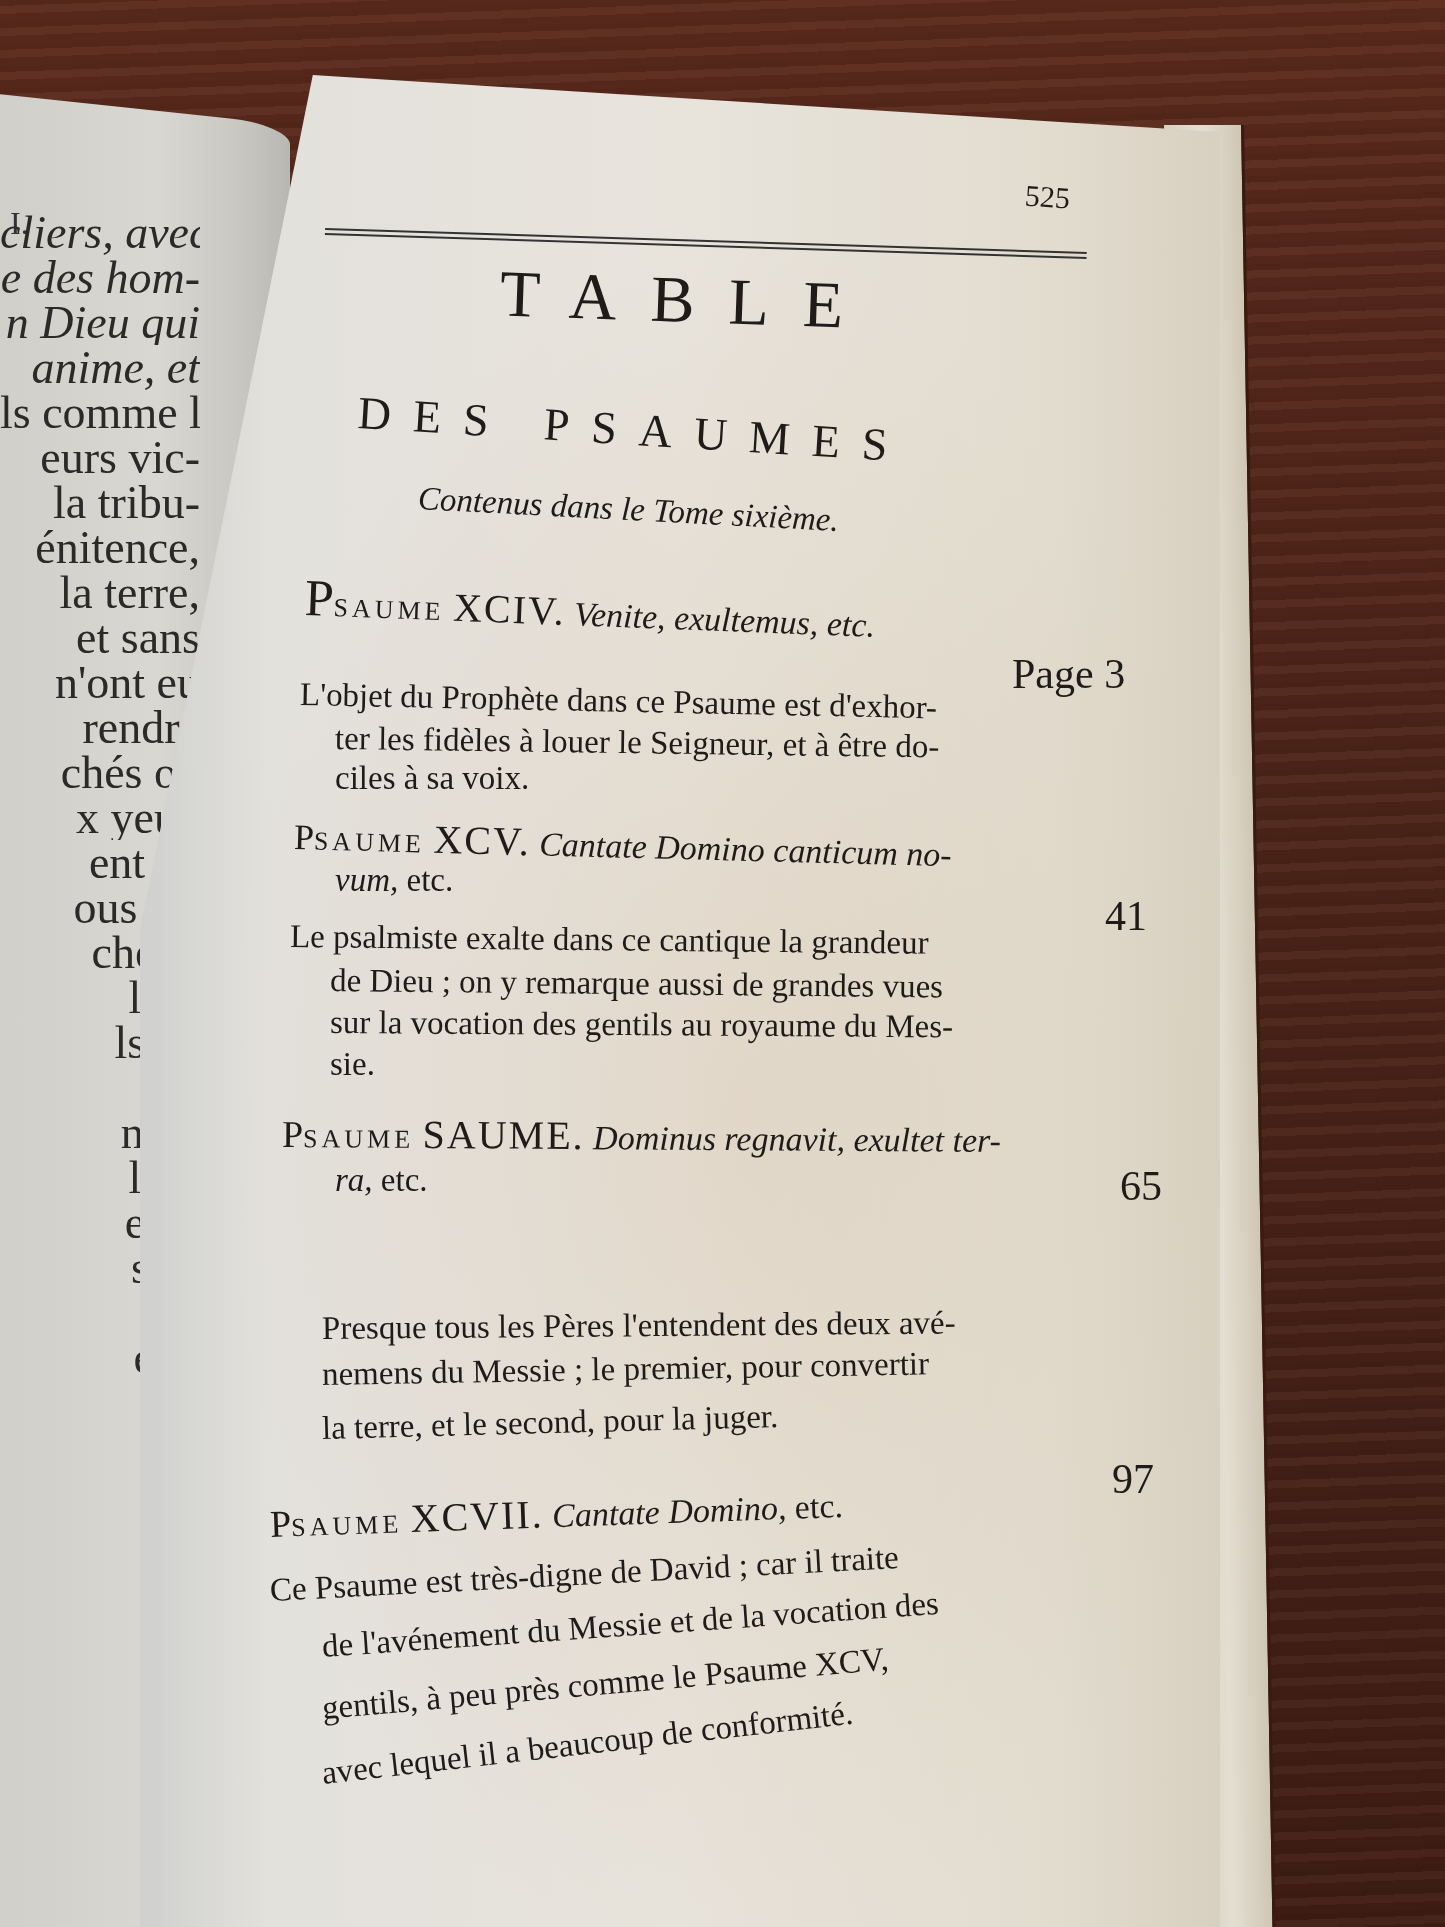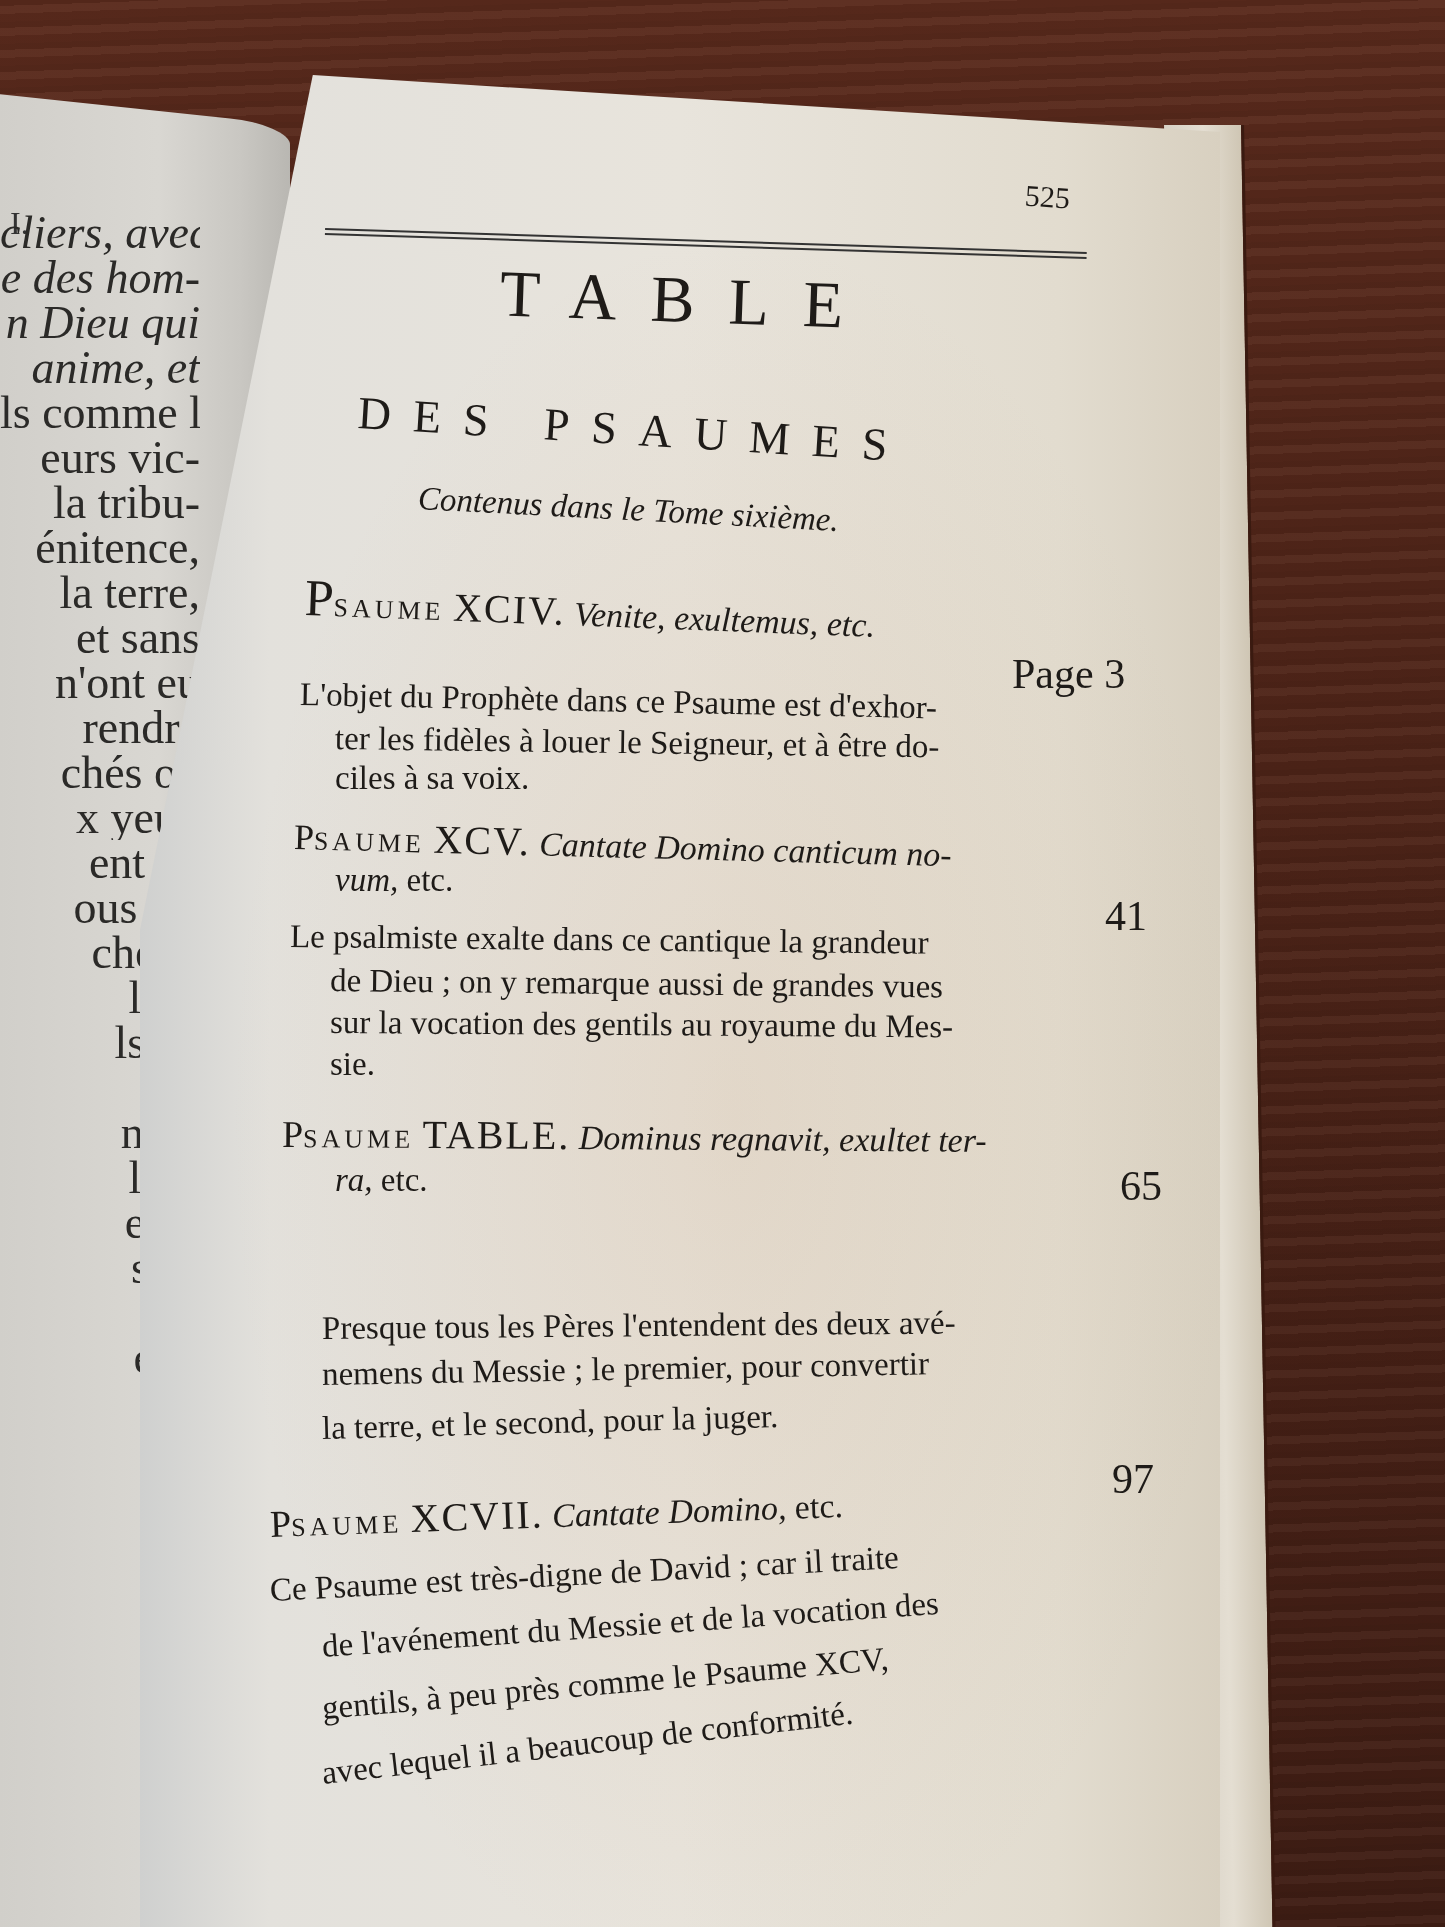--- a/index.html
+++ b/index.html
@@ -142,21 +142,21 @@
     <span>etc.</span>
   </div>
   <div class="pg" style="left:1105px; top:892px;">41</div>
   <div class="line" style="left:290px; top:918px; transform:rotate(0.6deg);">Le psalmiste exalte dans ce cantique la grandeur</div>
   <div class="line" style="left:330px; top:962px; transform:rotate(0.6deg);">de Dieu ; on y remarque aussi de grandes vues</div>
   <div class="line" style="left:330px; top:1004px; transform:rotate(0.4deg);">sur la vocation des gentils au royaume du Mes-</div>
   <div class="line" style="left:330px; top:1046px;">sie.</div>
 
   <div class="entry-head" style="left:282px; top:1110px; transform:rotate(0.4deg);">
     <span class="ps-big" style="font-size:38px">P</span><span class="ps-sc">SAUME</span>
-    <span class="num">TABLE.</span>
+    <span class="num">SAUME.</span>
     <span class="it">Dominus regnavit, exultet ter-</span>
   </div>
   <div class="line" style="left:335px; top:1162px;">
     <span style="font-style:italic">ra,</span>
     <span>etc.</span>
   </div>
   <div class="pg" style="left:1120px; top:1162px;">65</div>
   <div class="line" style="left:322px; top:1310px; transform:rotate(-0.5deg);">Presque tous les Pères l'entendent des deux avé-</div>
   <div class="line" style="left:322px; top:1356px; transform:rotate(-1deg);">nemens du Messie ; le premier, pour convertir</div>
   <div class="line" style="left:322px; top:1410px; transform:rotate(-1.5deg);">la terre, et le second, pour la juger.</div>

